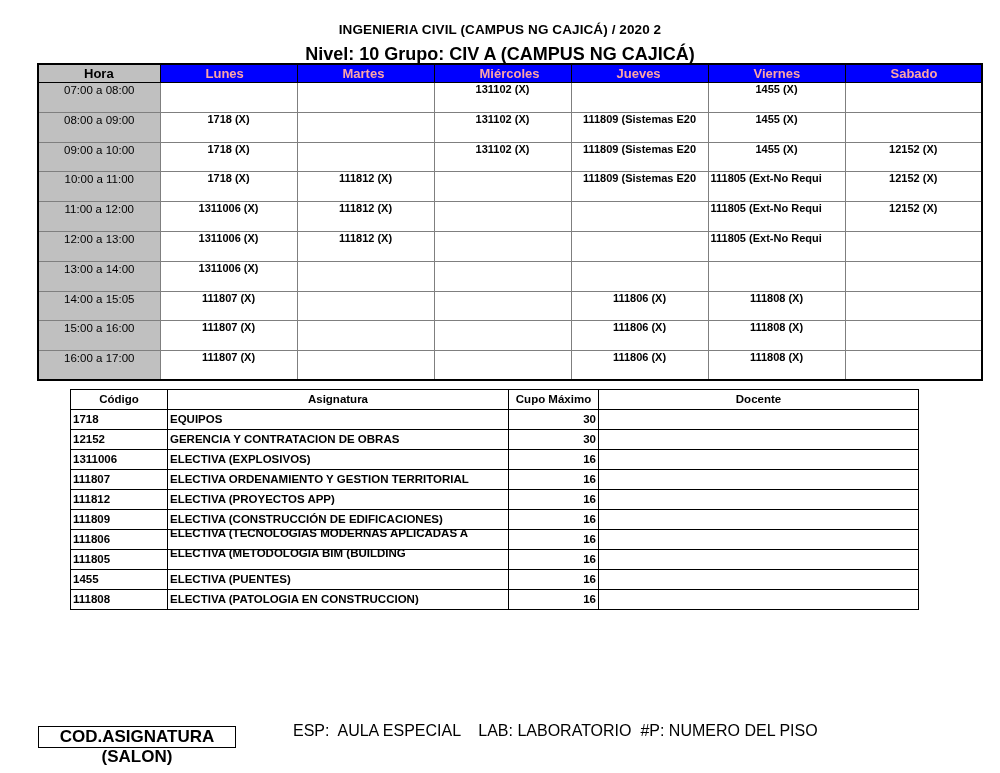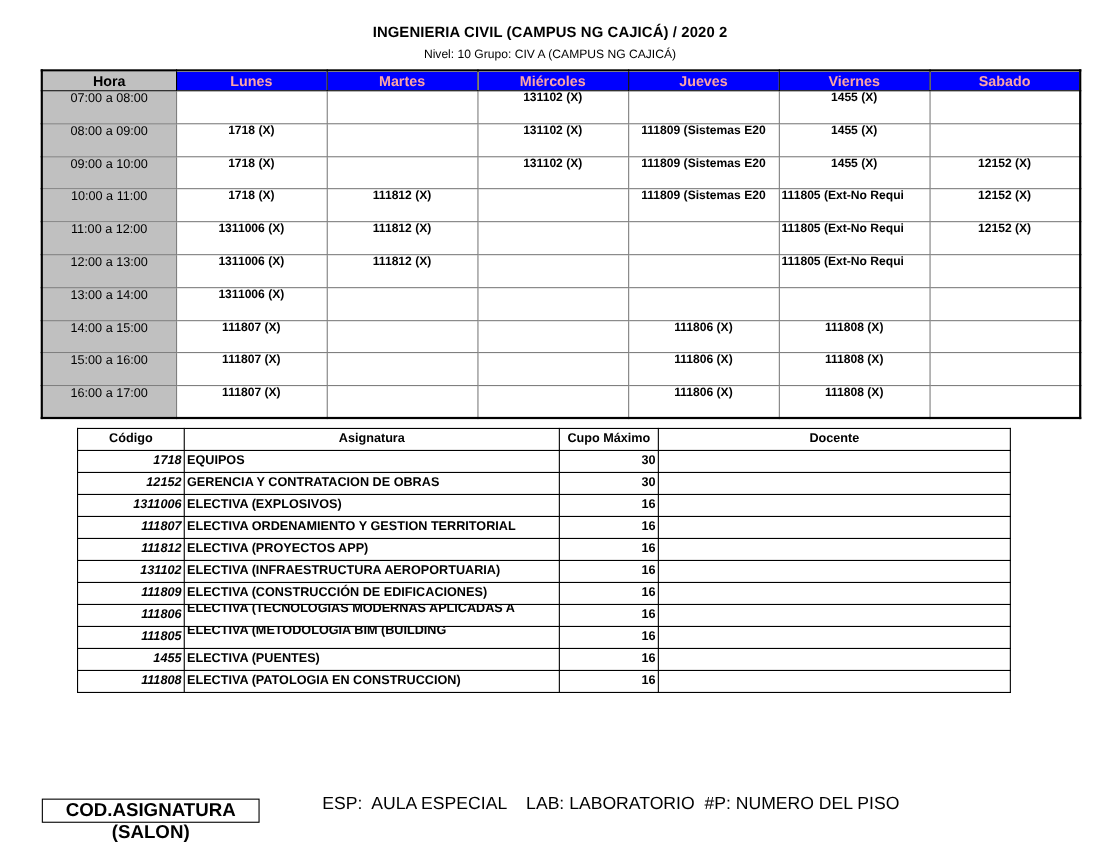--- a/index.html
+++ b/index.html
@@ -26,22 +26,22 @@
     font-size: 13.5px;
     font-weight: bold;
     letter-spacing: 0.1px;
   }
   .title-sub {
     position: absolute;
     left: 0;
     top: 44px;
     width: 1000px;
     text-align: center;
-    font-size: 11px;
-    font-weight: normal;
+    font-size: 18px;
+    font-weight: bold;
   }
 
   
   .schedule-wrap {
     position: absolute;
     left: 37px;
     top: 63px;
     width: 945px;
   }
   table.schedule {
@@ -57,23 +57,24 @@
     padding: 0;
     margin: 0;
     vertical-align: top;
     overflow: hidden;
     white-space: normal;
   }
   table.schedule thead th {
     height: 17px;
     font-size: 13px;
     font-weight: bold;
-    text-align: center;
+    text-align: left;
     line-height: 17px;
     border: 1px solid #000;
+    padding-left: 45px;
   }
   th.hora-head {
     background: #c0c0c0;
     color: #000000;
   }
   th.day-head {
     background: #0000ff;
     color: #fca5a5;
   }
   table.schedule tbody tr { height: 29.8px; }
@@ -130,21 +131,21 @@
     padding: 0 2px;
     height: 19px;
     line-height: 19px;
     font-weight: bold;
     overflow: hidden;
     white-space: nowrap;
   }
   table.courses th {
     text-align: center;
   }
-  td.code-cell { text-align: right; font-style: italic; }
+  td.code-cell { text-align: left; }
   td.name-cell { text-align: left; }
   td.cupo-cell { text-align: right; font-weight: normal; }
   td.docente-cell {
     border: none;
   }
   
   td.name-cell.overflowed {
     position: relative;
   }
   td.name-cell.overflowed .ov {
@@ -349,21 +350,21 @@
             <span class="txt"></span>
           </td>
           <td class="day-cell">
             <span class="txt"></span>
           </td>
           <td class="day-cell">
             <span class="txt"></span>
           </td>
         </tr>
         <tr>
-          <td class="hora-cell">14:00 a 15:00</td>
+          <td class="hora-cell">14:00 a 15:05</td>
           <td class="day-cell">
             <span class="txt">111807 (X)</span>
           </td>
           <td class="day-cell">
             <span class="txt"></span>
           </td>
           <td class="day-cell">
             <span class="txt"></span>
           </td>
           <td class="day-cell">
@@ -463,26 +464,20 @@
           <td class="cupo-cell">16</td>
           <td class="docente-cell"></td>
         </tr>
         <tr>
           <td class="code-cell">111812</td>
           <td class="name-cell">ELECTIVA (PROYECTOS APP)</td>
           <td class="cupo-cell">16</td>
           <td class="docente-cell"></td>
         </tr>
         <tr>
-          <td class="code-cell">131102</td>
-          <td class="name-cell">ELECTIVA (INFRAESTRUCTURA AEROPORTUARIA)</td>
-          <td class="cupo-cell">16</td>
-          <td class="docente-cell"></td>
-        </tr>
-        <tr>
           <td class="code-cell">111809</td>
           <td class="name-cell">ELECTIVA (CONSTRUCCIÓN DE EDIFICACIONES)</td>
           <td class="cupo-cell">16</td>
           <td class="docente-cell"></td>
         </tr>
         <tr>
           <td class="code-cell">111806</td>
           <td class="name-cell overflowed">
             <span class="ov">ELECTIVA (TECNOLOGÍAS MODERNAS APLICADAS A</span>
           </td>

